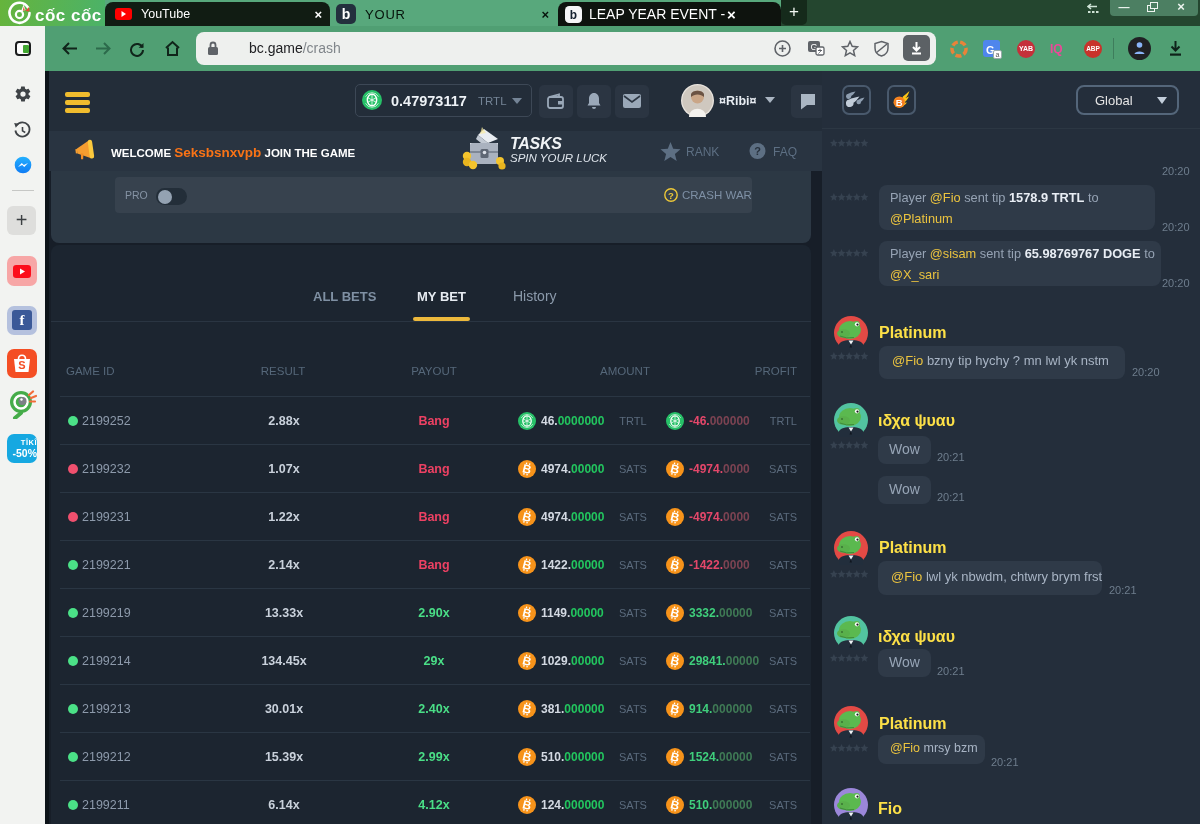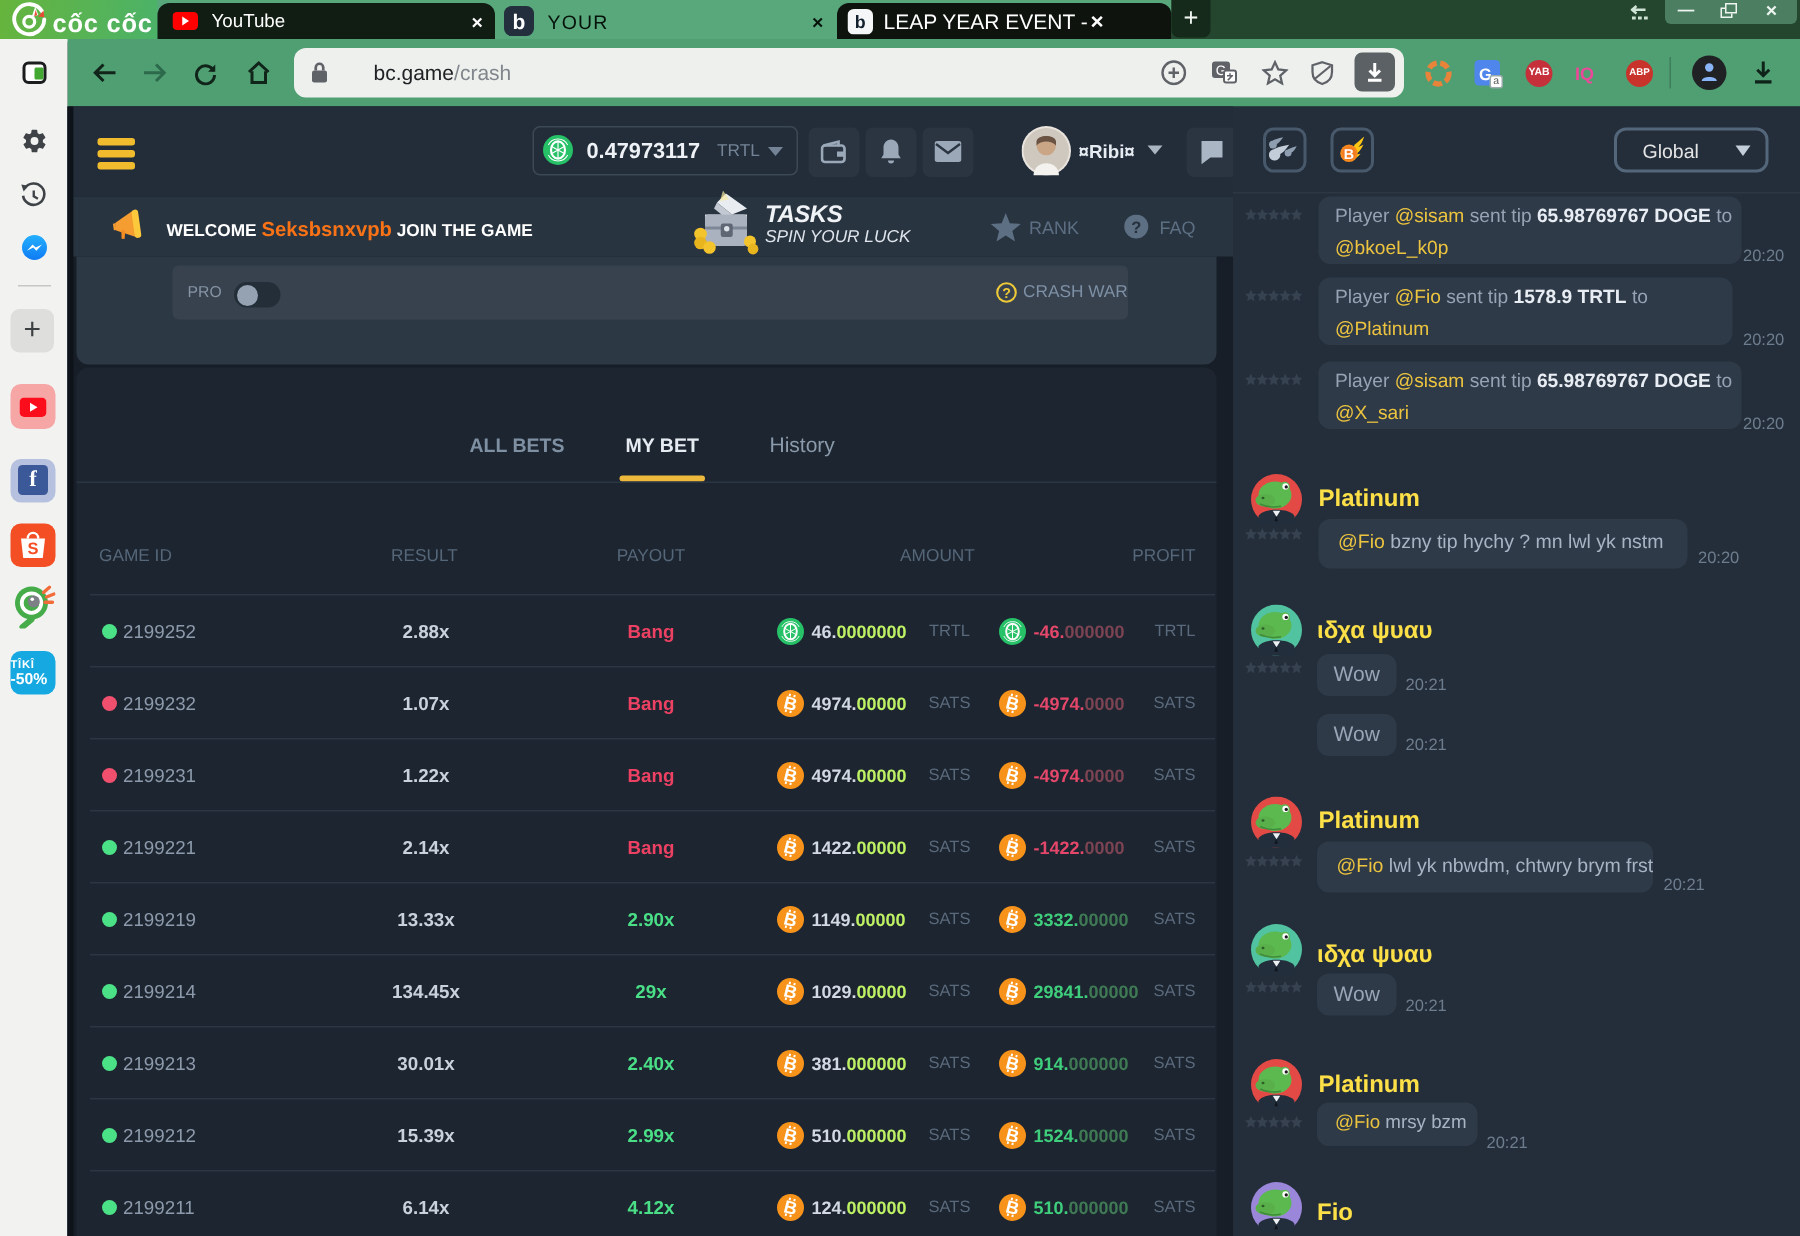--- a/index.html
+++ b/index.html
@@ -43,21 +43,21 @@
 .res { left:234px; top:17px; width:100px; text-align:center; font-size:12.5px; font-weight:bold; color:#c9d1db; }
 .pay { left:384px; top:17px; width:100px; text-align:center; font-size:12.5px; font-weight:bold; }
 .bang { color:#ed4163; }
 .win { color:#4adf87; }
 .coin.c1 { left:518px; top:15px; }
 .coin.c2 { left:666px; top:15px; }
 .amtv { left:541px; top:17px; font-size:12px; font-weight:bold; color:#d3d9e2; }
 .prfv { left:689px; top:17px; font-size:12px; font-weight:bold; }
 .neg { color:#e4476a; }
 .pos { color:#3fcf7c; }
-.dec { color:#bef264; }
+.dec { color:#22c55e; }
 .decr { color:#7c4352; }
 .decg { color:#3f7a55; }
 .cur { top:18px; font-size:11px; color:#5a6a7c; }
 .cur1 { left:603px; width:60px; text-align:center; }
 .cur2 { left:737px; width:60px; text-align:right; }
 .bubble { position:absolute; background:#2f3a48; border-radius:8px; color:#96a3b4; font-size:13.5px; }
 .ts { position:absolute; color:#6e7d8d; font-size:11px; }
 .uname { position:absolute; color:#fde047; font-size:16px; font-weight:bold; }
 .stars { position:absolute; width:41px; height:8.5px; }
 .yel { color:#ecc43f; }
@@ -217,21 +217,21 @@
       <text x="10" y="16" font-size="11" font-weight="bold" fill="#f44e24" text-anchor="middle" font-family="Liberation Sans">S</text>
     </svg>
   <svg class="abs" style="left:7px;top:389px;" width="30" height="30" viewBox="0 0 30 30">
       <circle cx="14" cy="13" r="11" fill="#45ac49"></circle>
       <path d="M14 24 L8 29" stroke="#45ac49" stroke-width="4" stroke-linecap="round"></path>
       <circle cx="14" cy="13" r="6.5" fill="none" stroke="#fff" stroke-width="2.5"></circle>
       <circle cx="15.5" cy="12" r="4" fill="#7d8087"></circle>
       <circle cx="14.5" cy="10.5" r="1.2" fill="#fff"></circle>
       <path d="M22 6 L26 2.5 M24 9 L29 7 M23 12.5 L28 12.5" stroke="#f26c3a" stroke-width="2.2" stroke-linecap="round"></path>
     </svg>
-  <div class="abs" style="left:7px;top:434px;width:30px;height:29px;background:#16a8e1;border-radius:7px;text-align:left;">
+  <div class="abs" style="left:7px;top:434px;width:30px;height:29px;background:#16a8e1;border-radius:7px;text-align:right;">
       <div style="color:#fff;font-size:7.5px;font-weight:bold;margin-top:4px;letter-spacing:0.5px;">TÎKÎ</div>
       <div style="color:#fff;font-size:10.5px;font-weight:bold;margin-top:0px;">-50%</div>
     </div>
 
   <div id="site"></div>
   <div id="gutter"></div>
   <div id="siteheader"></div>
 
   <div class="abs" style="left:65px;top:92px;width:25px;height:4.5px;background:#f0bc2e;border-radius:2px;"></div>
   <div class="abs" style="left:65px;top:100px;width:25px;height:4.5px;background:#f0bc2e;border-radius:2px;"></div>
@@ -541,21 +541,20 @@
       <text x="7.3" y="16" font-size="9.5" font-weight="bold" fill="#fff" text-anchor="middle" font-family="Liberation Sans">B</text>
     </svg>
   <div class="abs" style="left:1076px;top:85px;width:103px;height:30px;border:2px solid #54667a;border-radius:8px;"></div>
   <div class="abs" style="left:1095px;top:93px;font-size:13px;color:#e5e5e5;">Global</div>
   <div class="abs" style="left:1157px;top:97px;width:0;height:0;border-left:5.5px solid transparent;border-right:5.5px solid transparent;border-top:7px solid #c3cedb;"></div>
   <div class="abs" style="left:822px;top:128px;width:378px;height:1px;background:#2c3743;"></div>
 
   <svg class="stars" style="left:830px;top:139px;" width="44" height="9" viewBox="0 0 44 9">
       <use href="#st5"></use>
     </svg>
-  <div class="bubble" style="left:879px;top:131px;width:282px;height:45px;padding:2px 6px 0 11px;line-height:21px;font-size:12.8px;">Player <span class="yel">@sisam</span> sent tip <span class="wht">65.98769767 DOGE</span> to <span class="yel">@bkoeL_k0p</span></div>
   <div class="ts" style="left:1162px;top:165px;">20:20</div>
   <svg class="stars" style="left:830px;top:193px;" width="44" height="9" viewBox="0 0 44 9">
       <use href="#st5"></use>
     </svg>
   <div class="bubble" style="left:879px;top:185px;width:276px;height:45px;padding:2px 6px 0 11px;line-height:21px;font-size:12.8px;">Player <span class="yel">@Fio</span> sent tip <span class="wht">1578.9 TRTL</span> to <span class="yel">@Platinum</span></div>
   <div class="ts" style="left:1162px;top:221px;">20:20</div>
   <svg class="stars" style="left:830px;top:249px;" width="44" height="9" viewBox="0 0 44 9">
       <use href="#st5"></use>
     </svg>
   <div class="bubble" style="left:879px;top:241px;width:282px;height:45px;padding:2px 6px 0 11px;line-height:21px;font-size:12.8px;">Player <span class="yel">@sisam</span> sent tip <span class="wht">65.98769767 DOGE</span> to <span class="yel">@X_sari</span></div>

